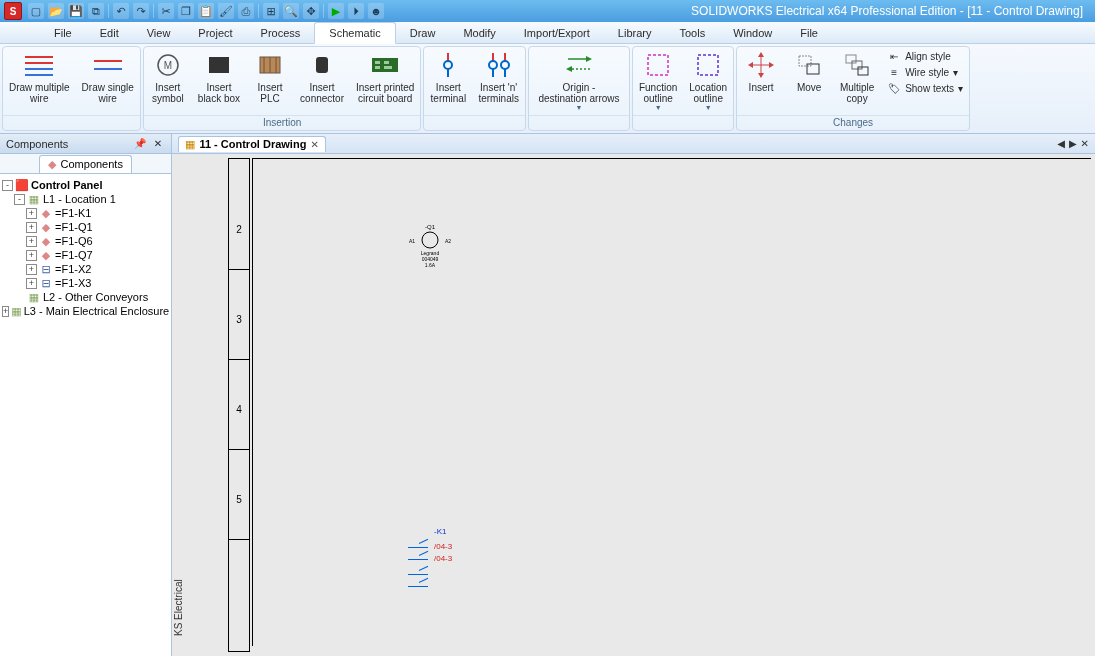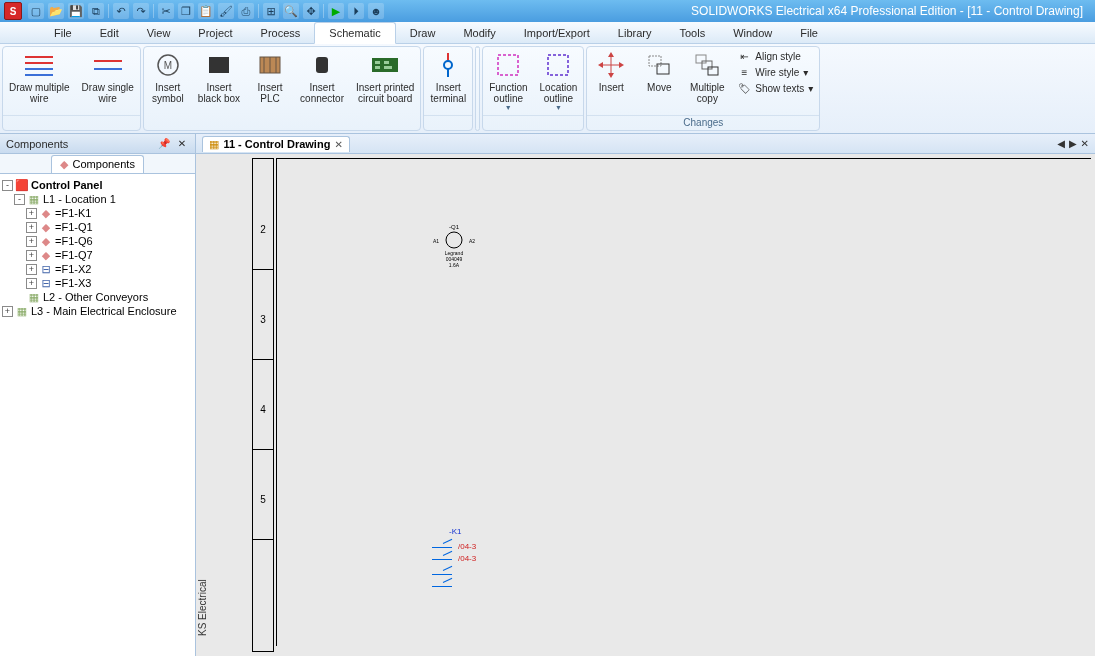--- a/index.html
+++ b/index.html
@@ -29,21 +29,21 @@
 .rbtn .lbl { font-size: 10px; }
 .rbtn .dd { font-size: 7px; color: #4a6b8a; }
 .rstack { display: flex; flex-direction: column; justify-content: center; padding: 2px 6px; gap: 2px; }
 .rstack .srow { display: flex; align-items: center; gap: 4px; font-size: 10px; color: #2b2b2b; }
 .rstack .srow .sico { width: 14px; height: 14px; display: inline-flex; align-items: center; justify-content: center; }
 
 
 .body { display: flex; height: calc(656px - 22px - 22px - 90px); }
 
 
-.panel { width: 196px; background: #fff; border-right: 1px solid #aac3de; display: flex; flex-direction: column; }
+.panel { width: 172px; background: #fff; border-right: 1px solid #aac3de; display: flex; flex-direction: column; }
 .panel .phdr { height: 20px; background: linear-gradient(#e3edf8,#c9dbef); border-bottom: 1px solid #aac3de; display: flex; align-items: center; padding: 0 6px; font-size: 11px; color: #2b2b2b; }
 .panel .phdr .spacer { flex: 1; }
 .panel .phdr .pbtn { width: 14px; height: 14px; display: inline-flex; align-items: center; justify-content: center; color: #2b2b2b; margin-left: 3px; font-size: 10px; }
 .panel .ptabs { height: 20px; background: #f2f7fc; border-bottom: 1px solid #aac3de; display: flex; align-items: center; justify-content: center; font-size: 11px; }
 .panel .ptabs .ptab { padding: 2px 8px; background: #fff; border: 1px solid #aac3de; border-bottom: none; border-radius: 3px 3px 0 0; display: flex; align-items: center; gap: 4px; }
 .panel .tree { flex: 1; overflow: auto; padding: 4px 2px; font-size: 11px; }
 .tnode { display: flex; align-items: center; gap: 2px; padding: 1px 0; white-space: nowrap; }
 .tnode .exp { width: 11px; height: 11px; border: 1px solid #8a8a8a; display: inline-flex; align-items: center; justify-content: center; font-size: 9px; line-height: 1; background: #fff; color: #444; }
 .tnode .exp.blank { border: none; }
 .tnode .tico { width: 14px; height: 12px; display: inline-flex; align-items: center; justify-content: center; }
@@ -199,40 +199,70 @@
               <rect x="5" y="7" width="5" height="3" fill="#9c9"></rect>
               <rect x="14" y="7" width="5" height="3" fill="#9c9"></rect>
               <rect x="5" y="12" width="5" height="3" fill="#9c9"></rect>
               <rect x="14" y="12" width="8" height="3" fill="#9c9"></rect>
             </svg>
           </span>
         <span class="lbl" style="white-space:pre-line">Insert printed
 circuit board</span>
       </div>
     </div>
+    <div class="glabel">Insertion</div>
   </div>
 
   <div class="rgroup">
     <div class="row">
       <div class="rbtn">
         <span class="ico">
             <svg width="20" height="28">
               <line x1="10" y1="2" x2="10" y2="10" stroke="#d33" stroke-width="2"></line>
               <circle cx="10" cy="14" r="4" fill="none" stroke="#06c" stroke-width="2"></circle>
               <line x1="10" y1="18" x2="10" y2="26" stroke="#06c" stroke-width="2"></line>
             </svg>
           </span>
         <span class="lbl" style="white-space:pre-line">Insert
 terminal</span>
       </div>
+      <div class="rbtn">
+        <span class="ico">
+            <svg width="28" height="28">
+              <line x1="8" y1="2" x2="8" y2="10" stroke="#d33" stroke-width="2"></line>
+              <circle cx="8" cy="14" r="4" fill="none" stroke="#06c" stroke-width="2"></circle>
+              <line x1="8" y1="18" x2="8" y2="26" stroke="#06c" stroke-width="2"></line>
+              <line x1="20" y1="2" x2="20" y2="10" stroke="#d33" stroke-width="2"></line>
+              <circle cx="20" cy="14" r="4" fill="none" stroke="#06c" stroke-width="2"></circle>
+              <line x1="20" y1="18" x2="20" y2="26" stroke="#06c" stroke-width="2"></line>
+            </svg>
+          </span>
+        <span class="lbl" style="white-space:pre-line">Insert 'n'
+terminals</span>
+      </div>
     </div>
     <div class="glabel">&nbsp;</div>
   </div>
 
   <div class="rgroup">
+    <div class="row">
+      <div class="rbtn" style="min-width:100px">
+        <span class="ico">
+            <svg width="30" height="24">
+              <line x1="4" y1="6" x2="22" y2="6" stroke="#2a8a2a" stroke-width="1.5"></line>
+              <polygon points="22,3 28,6 22,9" fill="#2a8a2a"></polygon>
+              <line x1="8" y1="16" x2="26" y2="16" stroke="#2a8a2a" stroke-width="1.5" stroke-dasharray="2,2"></line>
+              <polygon points="8,13 2,16 8,19" fill="#2a8a2a"></polygon>
+            </svg>
+          </span>
+        <span class="lbl" style="white-space:pre-line">Origin -
+destination arrows</span>
+          <span class="dd">▼</span>
+      </div>
+    </div>
     <div class="glabel">&nbsp;</div>
   </div>
 
   <div class="rgroup">
     <div class="row">
       <div class="rbtn">
         <span class="ico">
             <svg width="26" height="26">
               <rect x="3" y="3" width="20" height="20" fill="none" stroke="#d030c0" stroke-width="1.5" stroke-dasharray="3,2"></rect>
             </svg>
@@ -413,21 +443,21 @@
           <svg width="30" height="20">
               <circle cx="15" cy="10" r="8" fill="none" stroke="#000"></circle>
             </svg>
           <div style="font-size:5px;white-space:pre-line">Legrand
 004049
 1.6A</div>
           <div style="position:absolute;left:-6px;top:14px;font-size:5px">A1</div>
           <div style="position:absolute;right:-6px;top:14px;font-size:5px">A2</div>
         </div>
 
-        <div class="k1" style="left:205px;top:373px">-K1</div>
+        <div class="k1" style="left:214px;top:373px">-K1</div>
         <div class="contact" style="left:188px;top:393px"></div>
         <div class="xref" style="left:214px;top:388px">/04-3</div>
         <div class="contact" style="left:188px;top:405px"></div>
         <div class="xref" style="left:214px;top:400px">/04-3</div>
         <div class="contact" style="left:188px;top:420px"></div>
         <div class="contact" style="left:188px;top:432px"></div>
 
         <div class="watermark">KS Electrical</div>
       </div>
     </div>

